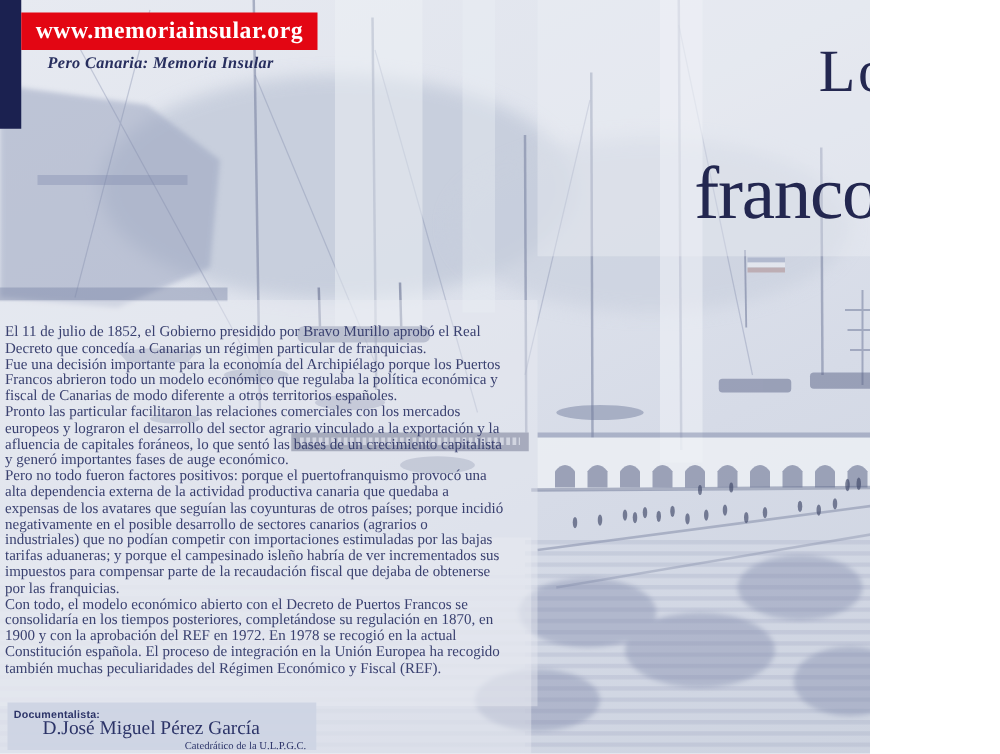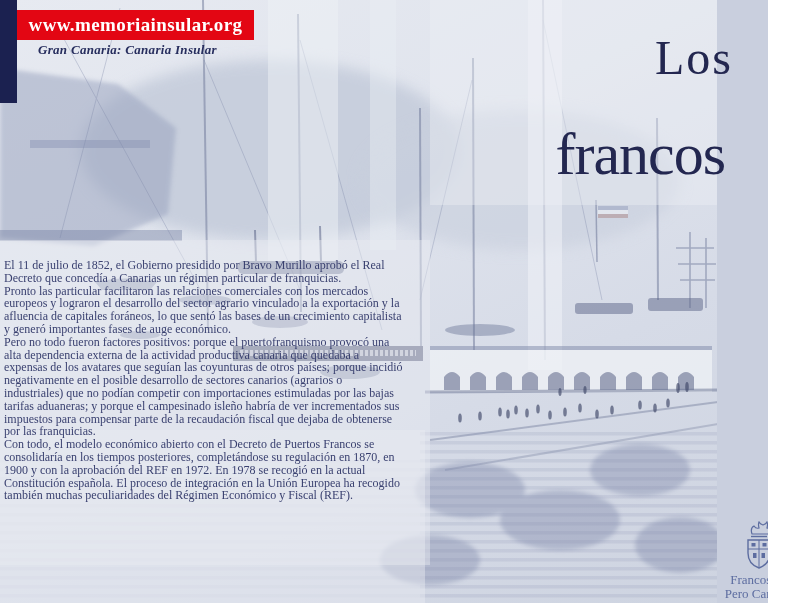--- a/index.html
+++ b/index.html
@@ -1,18 +1,18 @@
 <!DOCTYPE html>
 <html><head>
 <meta charset="utf-8">
 <style>
   html,body{margin:0;padding:0;}
   .page{
     position:relative;
-    width:768px;height:603px;
+    width:696px;height:603px;
     overflow:hidden;
     background:linear-gradient(155deg,#e7eaf1 0%,#e0e4ed 35%,#d6dbe7 65%,#cdd3e0 100%);
     font-family:"Liberation Serif", serif;
   }
   .photo{position:absolute;left:0;top:0;z-index:0;}
   .right-band{
     position:absolute;left:717px;top:0;width:83px;height:603px;
     background:#c9cfde;z-index:2;
   }
   .left-bar{
@@ -222,34 +222,40 @@
   </svg>
 
   <div class="right-band"></div>
 
   <div class="left-bar"></div>
 
   <div class="red-banner">
     <span>www.memoriainsular.org</span>
   </div>
 
-  <div class="tagline">Gran Canaria: Canaria Insular</div>
+  <div class="tagline">Pero Canaria: Memoria Insular</div>
 
   <div class="title">
     <div class="t1">Los</div>
     <div class="t3">francos</div>
   </div>
 
   <div class="article">
     <p>El 11 de julio de 1852, el Gobierno presidido por Bravo Murillo aprobó el Real Decreto que concedía a Canarias un régimen particular de franquicias.</p>
+    <p>Fue una decisión importante para la economía del Archipiélago porque los Puertos Francos abrieron todo un modelo económico que regulaba la política económica y fiscal de Canarias de modo diferente a otros territorios españoles.</p>
     <p>Pronto las particular facilitaron las relaciones comerciales con los mercados europeos y lograron el desarrollo del sector agrario vinculado a la exportación y la afluencia de capitales foráneos, lo que sentó las bases de un crecimiento capitalista y generó importantes fases de auge económico.</p>
     <p>Pero no todo fueron factores positivos: porque el puertofranquismo provocó una alta dependencia externa de la actividad productiva canaria que quedaba a expensas de los avatares que seguían las coyunturas de otros países; porque incidió negativamente en el posible desarrollo de sectores canarios (agrarios o industriales) que no podían competir con importaciones estimuladas por las bajas tarifas aduaneras; y porque el campesinado isleño habría de ver incrementados sus impuestos para compensar parte de la recaudación fiscal que dejaba de obtenerse por las franquicias.</p>
     <p>Con todo, el modelo económico abierto con el Decreto de Puertos Francos se consolidaría en los tiempos posteriores, completándose su regulación en 1870, en 1900 y con la aprobación del REF en 1972. En 1978 se recogió en la actual Constitución española. El proceso de integración en la Unión Europea ha recogido también muchas peculiaridades del Régimen Económico y Fiscal (REF).</p>
   </div>
 
+  <div class="credits">
+    <div class="label">Documentalista:</div>
+    <div class="name">D.José Miguel Pérez García</div>
+    <div class="role">Catedrático de la U.L.P.G.C.</div>
+  </div>
 
   <div class="cabildo">
     <svg class="crest" width="34" height="50" viewBox="0 0 34 50">
       <g fill="none" stroke="#5d6da0" stroke-width="1.4">
 
         <path d="M10,13 q-2,-6 2,-8 q2,3 5,2 q-1,-4 0,-6 q1,2 4,3 q3,-1 4,-3 q1,2 0,6 q3,1 5,-2 q4,2 2,8 z" stroke-width="1.2"></path>
         <line x1="9" y1="15.5" x2="25" y2="15.5"></line>
 
         <path d="M6,19 h22 v13 q0,11 -11,15 q-11,-4 -11,-15 z"></path>
         <line x1="6" y1="28" x2="28" y2="28" stroke-width="1"></line>

